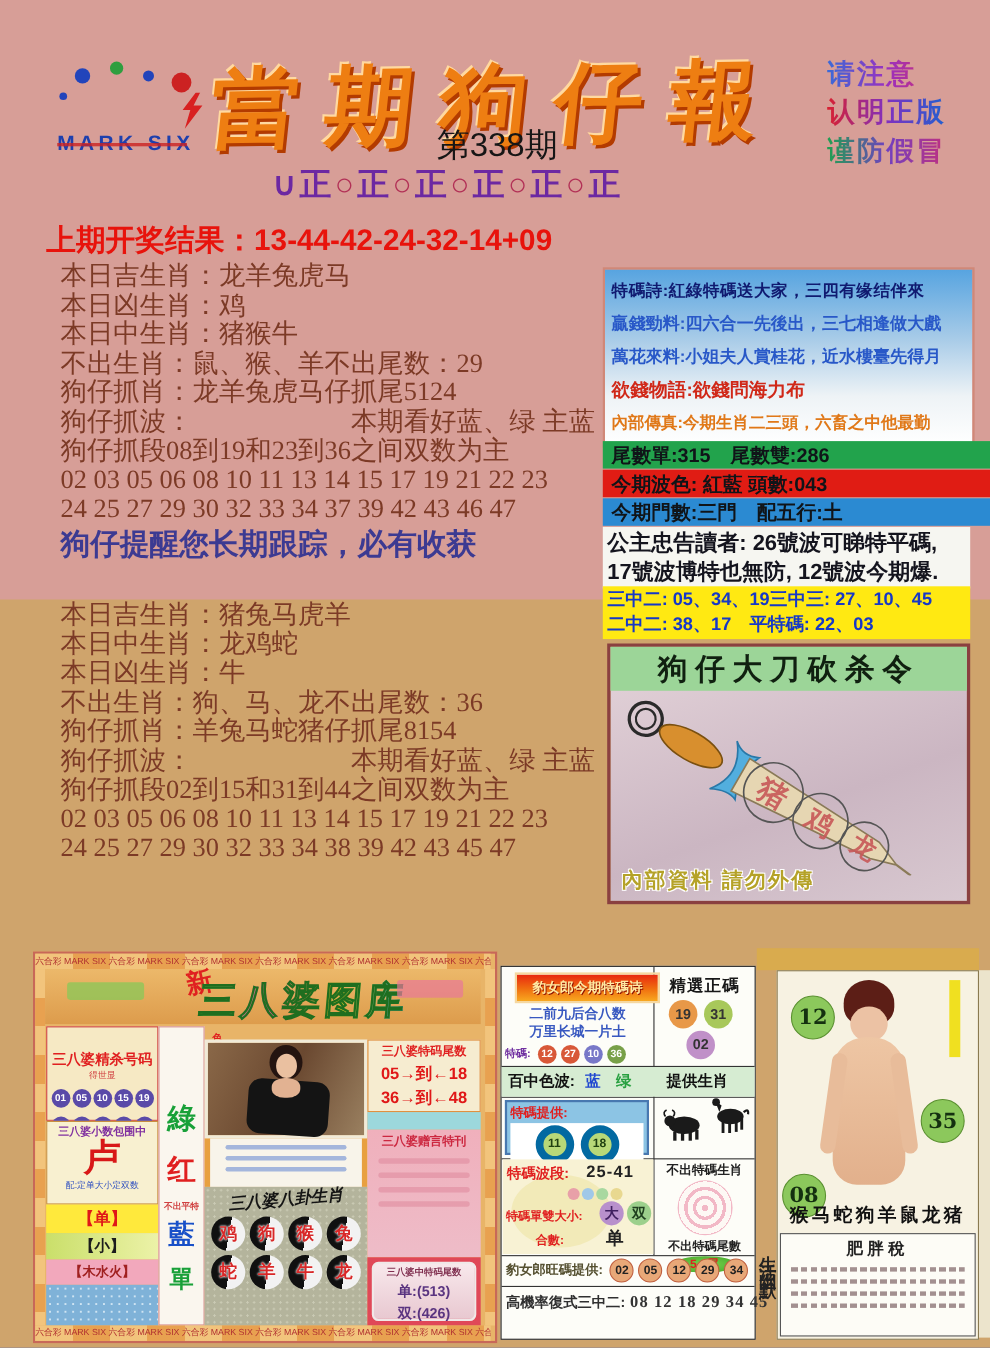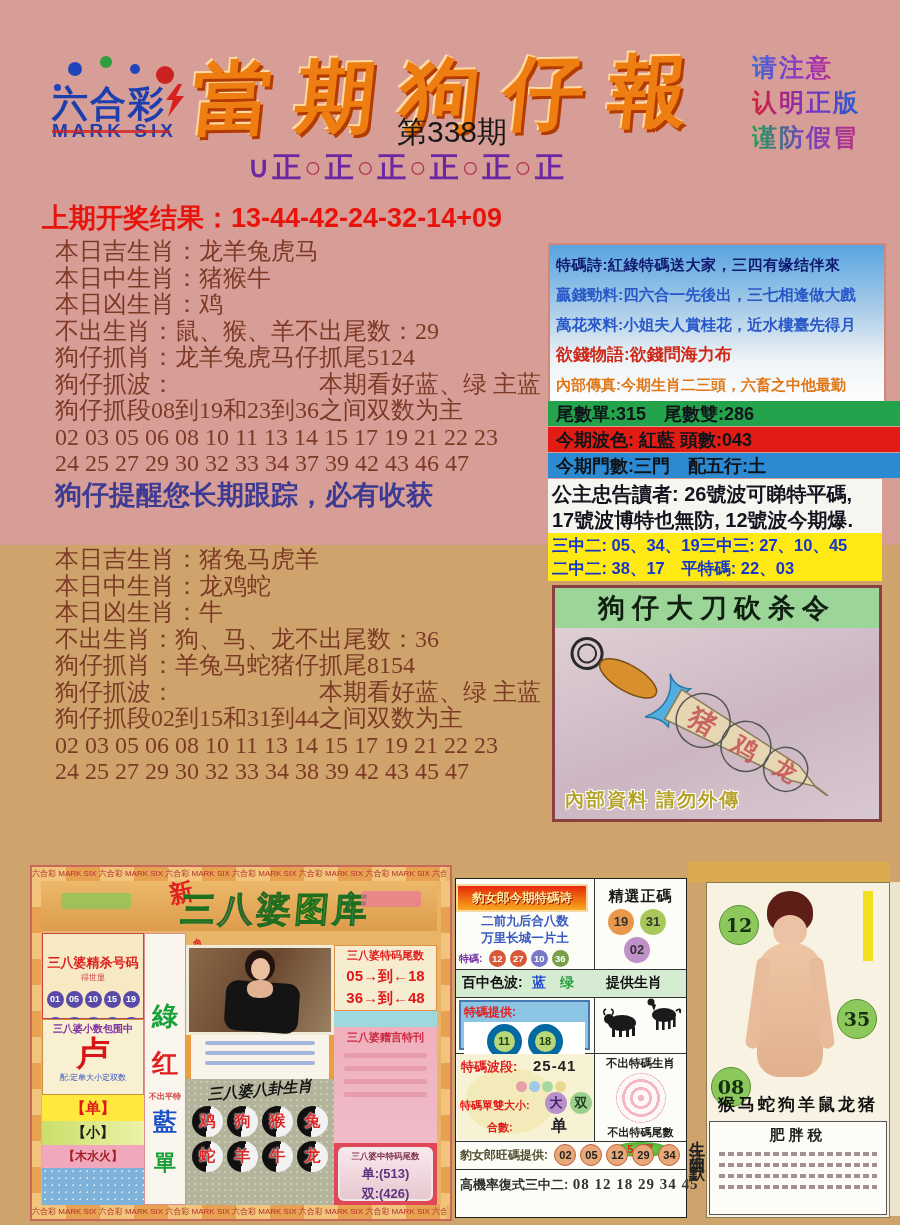--- a/index.html
+++ b/index.html
@@ -102,21 +102,20 @@
 
 <div class="page">
   <div class="tanbg"></div>
 
   <div class="abs" style="left:52px;top:58px;width:150px;height:100px;">
     <span class="dot" style="left:2px;top:26px;width:7px;height:7px;background:#2244bb;"></span>
     <span class="dot" style="left:16px;top:4px;width:14px;height:14px;background:#2244bb;"></span>
     <span class="dot" style="left:48px;top:-2px;width:12px;height:12px;background:#2f9e3f;"></span>
     <span class="dot" style="left:78px;top:6px;width:10px;height:10px;background:#2244bb;"></span>
     <span class="dot" style="left:104px;top:8px;width:18px;height:18px;background:#cc2222;"></span>
-    <div class="abs logo-cn" style="left:0;top:22px;">六合彩</div>
     <svg class="abs" style="left:112px;top:26px;" width="22" height="34" viewBox="0 0 22 34">
       <polygon points="14,0 2,16 9,16 4,33 20,12 12,12 18,0" fill="#d82020"></polygon>
     </svg>
     <div class="abs logo-en" style="left:0;top:62px;">MARK SIX</div>
     <div class="abs" style="left:0;top:72px;width:118px;height:3px;background:#cc2222;opacity:.8;"></div>
   </div>
 
   <div class="abs main-title" style="left:192px;top:42px;">當期狗仔報</div>
   <div class="abs issue" style="left:372px;top:112px;width:160px;">第338期</div>
 
@@ -129,22 +128,22 @@
     <div class="notice n2">认明正版</div>
     <div class="notice n3">谨防假冒</div>
   </div>
 
   <div class="abs result" style="left:42px;top:200px;">
     <span>上期开奖结果：</span><span>13-44-42-24-32-14+09</span>
   </div>
 
   <div class="abs block" style="left:55px;top:238px;">
     <div class="bline">本日吉生肖：龙羊兔虎马</div>
+    <div class="bline">本日凶生肖：鸡</div>
     <div class="bline">本日中生肖：猪猴牛</div>
-    <div class="bline">本日凶生肖：鸡</div>
     <div class="bline">不出生肖：鼠、猴、羊不出尾数：29</div>
     <div class="bline">狗仔抓肖：龙羊兔虎马仔抓尾5124</div>
     <div class="bline">狗仔抓波：　　　　　　本期看好蓝、绿 主蓝</div>
     <div class="bline">狗仔抓段08到19和23到36之间双数为主</div>
     <div class="bline">02 03 05 06 08 10 11 13 14 15 17 19 21 22 23</div>
     <div class="bline">24 25 27 29 30 32 33 34 37 39 42 43 46 47</div>
   </div>
 
   <div class="abs reminder" style="left:55px;top:477px;">狗仔提醒您长期跟踪，必有收获</div>
 
@@ -309,21 +308,21 @@
   </div>
 
   <div class="abs panelM" style="left:455px;top:878px;width:230px;height:338px;">
     <div class="gridline" style="left:138px;top:0;width:1px;height:262px;"></div>
     <div class="gridline" style="left:0;top:90px;width:230px;height:1px;"></div>
     <div class="gridline" style="left:0;top:118px;width:230px;height:1px;"></div>
     <div class="gridline" style="left:0;top:174px;width:230px;height:1px;"></div>
     <div class="gridline" style="left:0;top:262px;width:230px;height:1px;"></div>
     <div class="gridline" style="left:0;top:290px;width:230px;height:1px;"></div>
 
-    <div class="abs banner" style="left:0;top:5px;width:128px;height:24px;">豹女郎今期特碼诗</div>
+    <div class="abs banner" style="left:12px;top:5px;width:128px;height:24px;">豹女郎今期特碼诗</div>
     <div class="abs mpoem" style="left:0;top:34px;width:138px;">二前九后合八数</div>
     <div class="abs mpoem" style="left:0;top:51px;width:138px;">万里长城一片土</div>
     <div class="abs" style="left:3px;top:69px;white-space:nowrap;">
       <span style="font-weight:800;font-size:10px;color:#7030a0;">特碼:</span>
       <span class="mc" style="background:#d85838;">12</span><span class="mc" style="background:#d85838;">27</span><span class="mc" style="background:#7878c8;">10</span><span class="mc" style="background:#78a048;">36</span>
     </div>
 
     <div class="abs" style="left:139px;top:8px;width:91px;text-align:center;font-weight:800;font-size:15px;color:#181818;letter-spacing:1px;">精選正碼</div>
     <div class="bigc" style="left:152px;top:30px;width:26px;height:26px;background:#e89848;font-size:13px;line-height:26px;">19</div>
     <div class="bigc" style="left:184px;top:30px;width:26px;height:26px;background:#a8c85a;font-size:13px;line-height:26px;">31</div>

